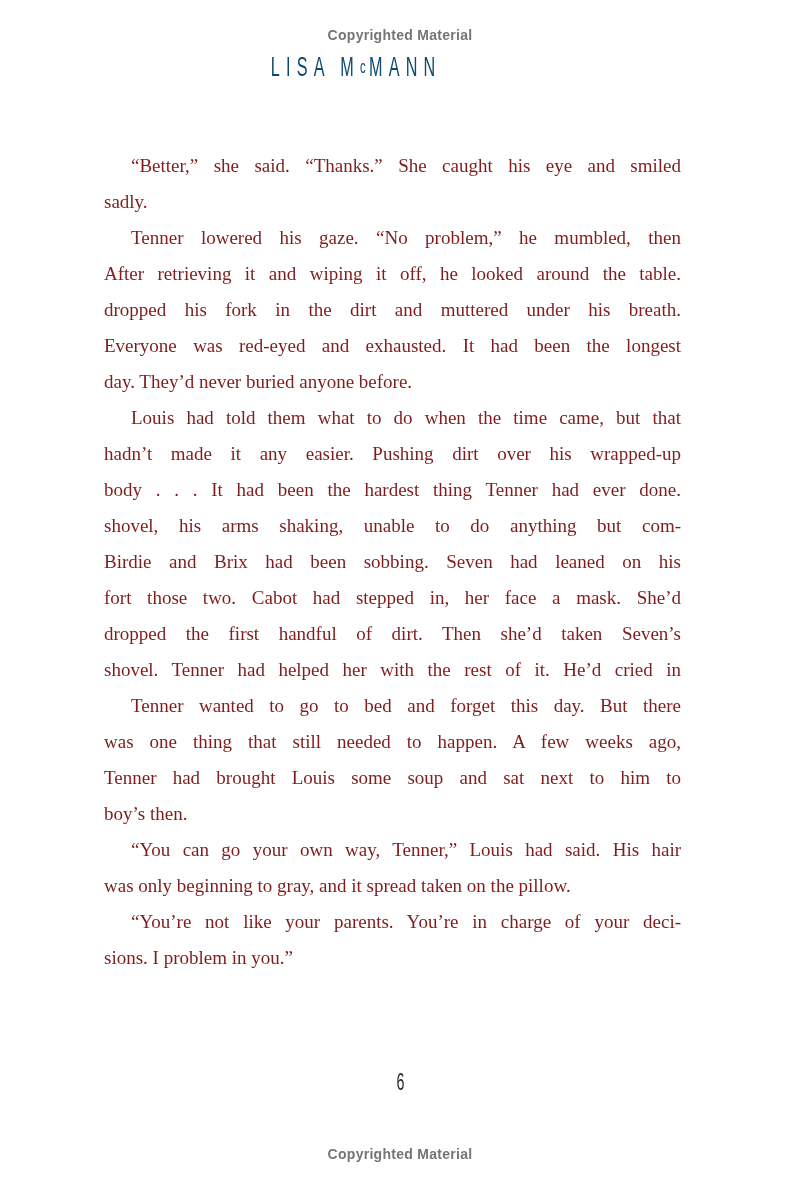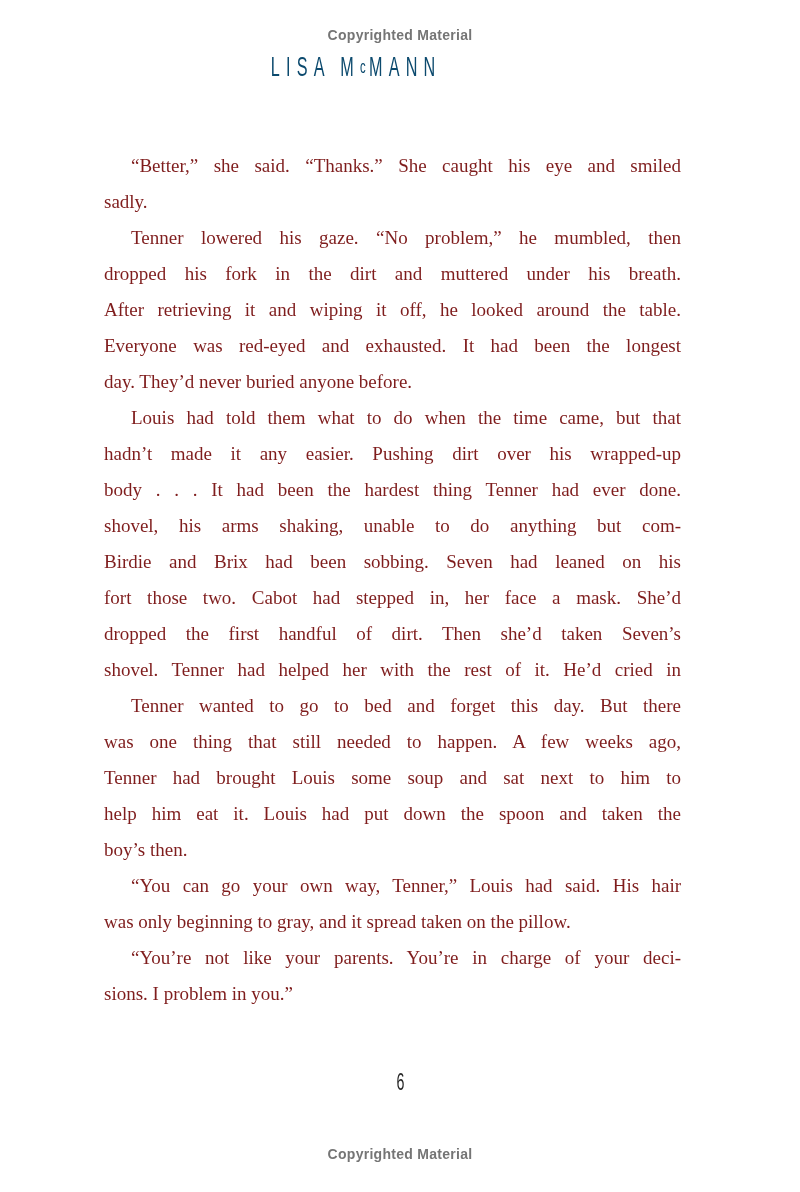--- a/index.html
+++ b/index.html
@@ -92,40 +92,39 @@
     <span class="squeeze"><span>LISA M</span><span class="small-c">c</span><span>MANN</span></span>
   </div>
 
   <div class="text-block">
       <div>
         <div class="line indent">“Better,” she said. “Thanks.” She caught his eye and smiled</div>
         <div class="line last">sadly.</div>
       </div>
       <div>
         <div class="line indent">Tenner lowered his gaze. “No problem,” he mumbled, then</div>
+        <div class="line">After retrieving it and wiping it off, he looked around the table.</div>
         <div class="line">dropped his fork in the dirt and muttered under his breath.</div>
-        <div class="line">After retrieving it and wiping it off, he looked around the table.</div>
         <div class="line">Everyone was red-eyed and exhausted. It had been the longest</div>
         <div class="line last">day. They’d never buried anyone before.</div>
       </div>
       <div>
         <div class="line indent">Louis had told them what to do when the time came, but that</div>
         <div class="line">hadn’t made it any easier. Pushing dirt over his wrapped-up</div>
         <div class="line">body . . . It had been the hardest thing Tenner had ever done.</div>
         <div class="line">shovel, his arms shaking, unable to do anything but com-</div>
         <div class="line">Birdie and Brix had been sobbing. Seven had leaned on his</div>
         <div class="line">fort those two. Cabot had stepped in, her face a mask. She’d</div>
         <div class="line">dropped the first handful of dirt. Then she’d taken Seven’s</div>
         <div class="line">shovel. Tenner had helped her with the rest of it. He’d cried in</div>
       </div>
       <div>
         <div class="line indent">Tenner wanted to go to bed and forget this day. But there</div>
         <div class="line">was one thing that still needed to happen. A few weeks ago,</div>
         <div class="line">Tenner had brought Louis some soup and sat next to him to</div>
-        <div class="line">help him eat it. Louis had put down the spoon and taken the</div>
         <div class="line last">boy’s then.</div>
       </div>
       <div>
         <div class="line indent">“You can go your own way, Tenner,” Louis had said. His hair</div>
         <div class="line last">was only beginning to gray, and it spread taken on the pillow.</div>
       </div>
       <div>
         <div class="line indent">“You’re not like your parents. You’re in charge of your deci-</div>
         <div class="line last">sions. I problem in you.”</div>
       </div>

